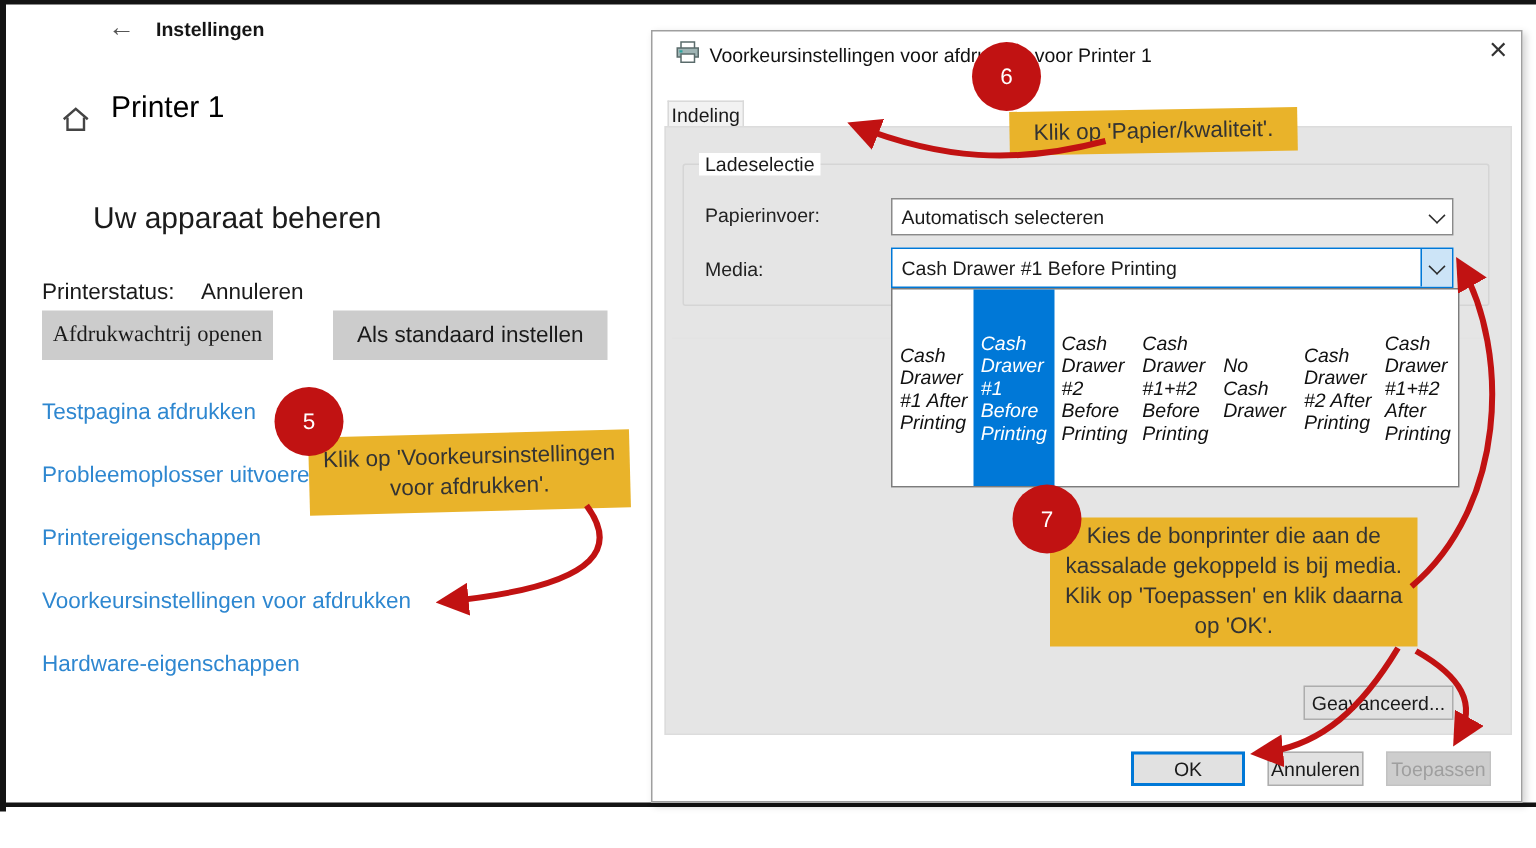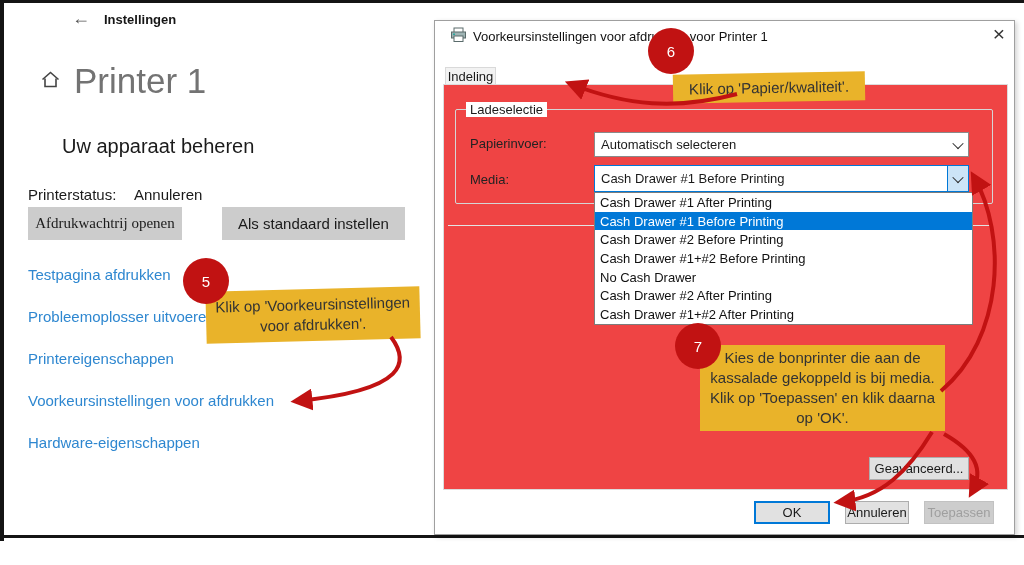--- a/index.html
+++ b/index.html
@@ -7,21 +7,21 @@
          font-family:"Liberation Sans",sans-serif;color:#1a1a1a;}
   
   .frame-top{position:absolute;left:0;top:0;width:1024px;height:3px;background:#141414;}
   .frame-left{position:absolute;left:0;top:0;width:4px;height:541px;background:#141414;}
   .frame-bottom{position:absolute;left:0;top:535px;width:1024px;height:3px;background:#141414;}
 
   
   .s-back{position:absolute;left:72px;top:8px;font-size:18px;color:#555;cursor:default;}
   .s-header{position:absolute;left:104px;top:12px;font-size:13px;font-weight:700;color:#151515;}
   .home-icon{position:absolute;left:39px;top:68px;}
-  .s-title{position:absolute;left:74px;top:61px;font-size:35px;font-weight:300;color:#737373;}
+  .s-title{position:absolute;left:74px;top:61px;font-size:20px;font-weight:300;color:#000000;}
   .s-heading{position:absolute;left:29px;top:135px;font-size:20px;color:#1b1b1b;margin-left:33px;}
   .s-status-label{position:absolute;left:28px;top:186px;font-size:15px;}
   .s-status-value{position:absolute;left:134px;top:186px;font-size:15px;}
   .s-btn{position:absolute;top:207px;height:33px;background:#cccccc;border:none;
          font-size:15px;color:#1a1a1a;display:flex;align-items:center;justify-content:center;
          font-family:inherit;}
   .s-btn.queue{left:28px;width:154px;font-family:Liberation Serif, serif;}
   .s-btn.default{left:222px;width:183px;}
   .s-link{position:absolute;left:28px;font-size:15px;color:var(--link,#2e87d0);cursor:pointer;}
 
@@ -29,35 +29,35 @@
   .dialog{position:absolute;left:434px;top:20px;width:579px;height:513px;background:#fff;
           border:1px solid #9f9f9f;box-shadow:2px 2px 5px rgba(0,0,0,.18);font-size:13px;}
   .dlg-title{position:absolute;left:38px;top:8px;font-size:13px;color:#111;white-space:nowrap;}
   .printer-icon{position:absolute;left:15px;top:6px;}
   .dlg-close{position:absolute;right:9px;top:2px;font-size:21px;color:#333;line-height:22px;cursor:pointer;}
   .tab{position:absolute;text-align:center;font-size:13px;cursor:pointer;}
   .tab.inactive{left:10px;top:46px;width:49px;height:17px;line-height:17px;background:#f2f2f2;
                 border:1px solid #d9d9d9;border-bottom:none;}
   .tab.active{left:59px;top:40px;width:104px;height:24px;line-height:22px;background:#fff;
               border:1px solid #dcdcdc;border-bottom:1px solid #fff;z-index:2;}
-  .tab-panel{position:absolute;left:8px;top:63px;width:563px;height:404px;border:1px solid #dcdcdc;background:#ef4444;}
+  .tab-panel{position:absolute;left:8px;top:63px;width:563px;height:404px;border:1px solid #dcdcdc;background:#e5e5e5;}
   .groupbox{position:absolute;left:11px;top:24px;width:536px;height:93px;border:1px solid #d5d5d5;border-radius:2px;}
   .group-label{position:absolute;left:22px;top:17px;background:#fff;padding:0 4px;font-size:13px;}
   .faint-line{position:absolute;left:4px;top:140px;width:544px;height:1px;background:#e3e3e3;}
   .fld-label{position:absolute;left:26px;font-size:13px;color:#222;}
   .combo{position:absolute;left:150px;width:373px;background:#fff;border:1px solid #8a8a8a;
          display:flex;align-items:center;cursor:pointer;}
   .combo .val{flex:1;padding-left:6px;font-size:13px;white-space:nowrap;overflow:hidden;}
   .combo .chev-cell{width:20px;align-self:stretch;display:flex;align-items:center;justify-content:center;}
   .combo.focused{border:1px solid var(--sel,#0078d7);}
   .combo.focused .chev-cell{background:#cce4f7;border-left:1px solid var(--sel,#0078d7);}
   .chev{width:7px;height:7px;border-right:1.6px solid #2b2b2b;border-bottom:1.6px solid #2b2b2b;
         transform:rotate(45deg) translate(-1px,-1px);}
   .dropdown{position:absolute;left:150px;top:107px;width:377px;height:131px;background:#fff;
-            border:1px solid #7c7c7c;z-index:3;display:flex;flex-direction:column;}
+            border:1px solid #7c7c7c;z-index:3;display:flex;font-style:italic;}
   .dd-item{flex:1;display:flex;align-items:center;padding-left:5px;font-size:13px;color:#111;cursor:pointer;}
   .dd-item.selected{background:var(--sel,#0078d7);color:#fff;}
   .win-btn{position:absolute;height:23px;background:#e1e1e1;border:1px solid #adadad;
            font-size:13px;color:#1a1a1a;font-family:inherit;display:flex;align-items:center;justify-content:center;}
   .btn-advanced{left:425px;top:372px;width:100px;}
   .btn-ok{left:319px;top:480px;width:76px;border:2px solid var(--sel,#0078d7);}
   .btn-cancel{left:410px;top:480px;width:64px;}
   .btn-apply{left:489px;top:480px;width:70px;background:#cdcdcd;color:#9f9f9f;border:1px solid #c2c2c2;}
 
   

